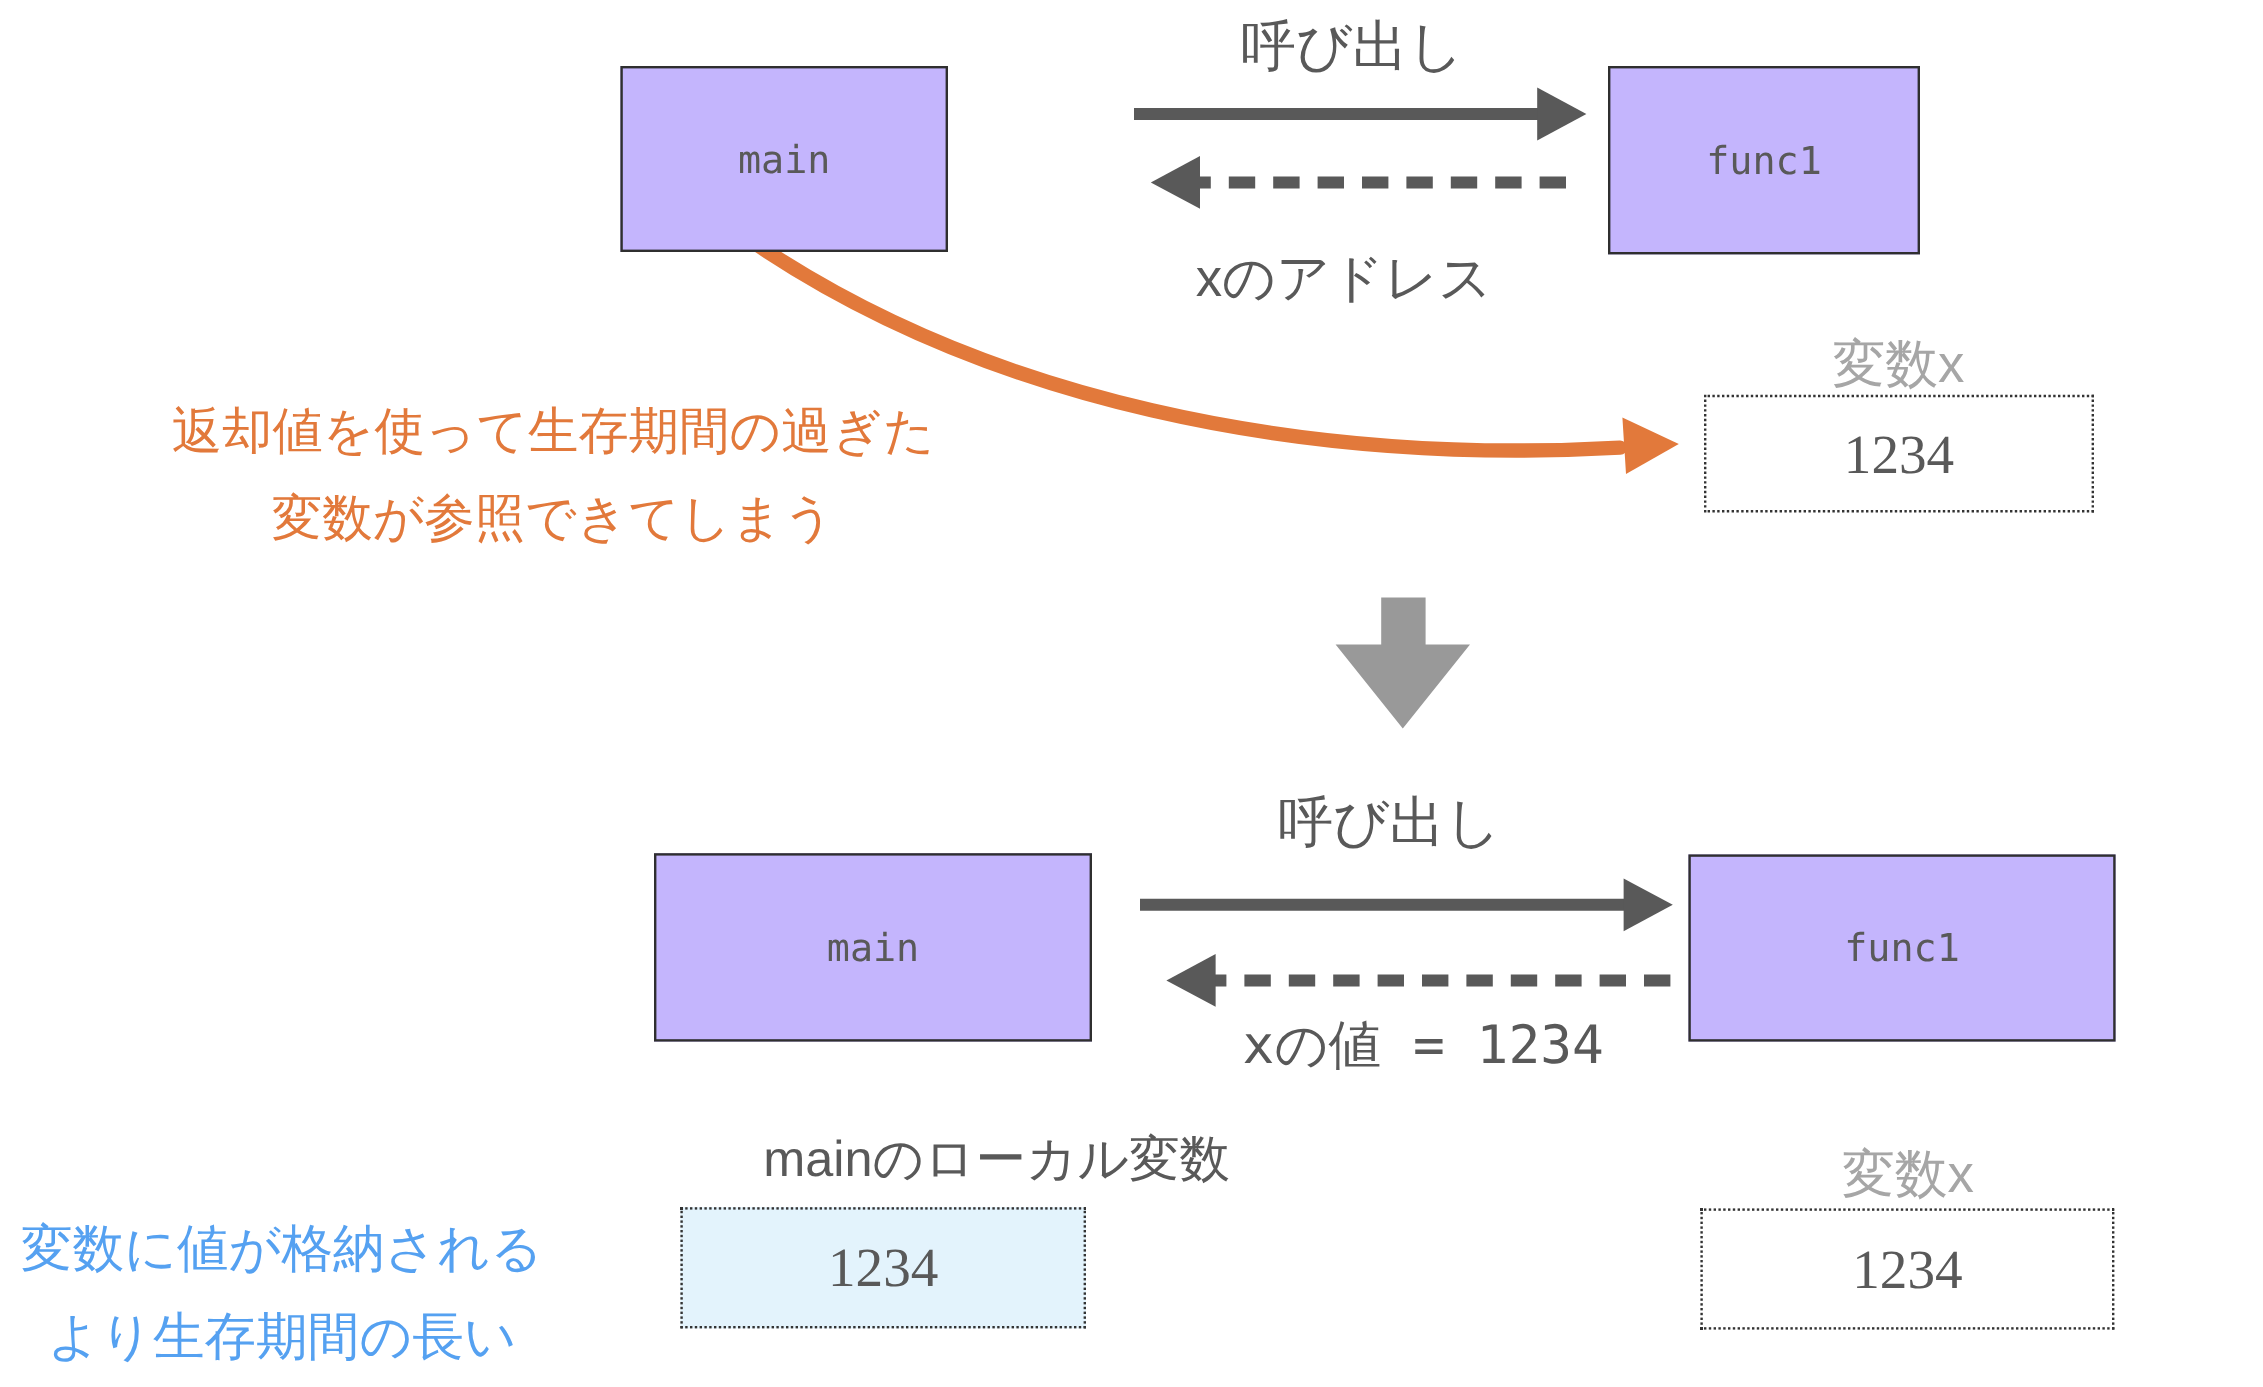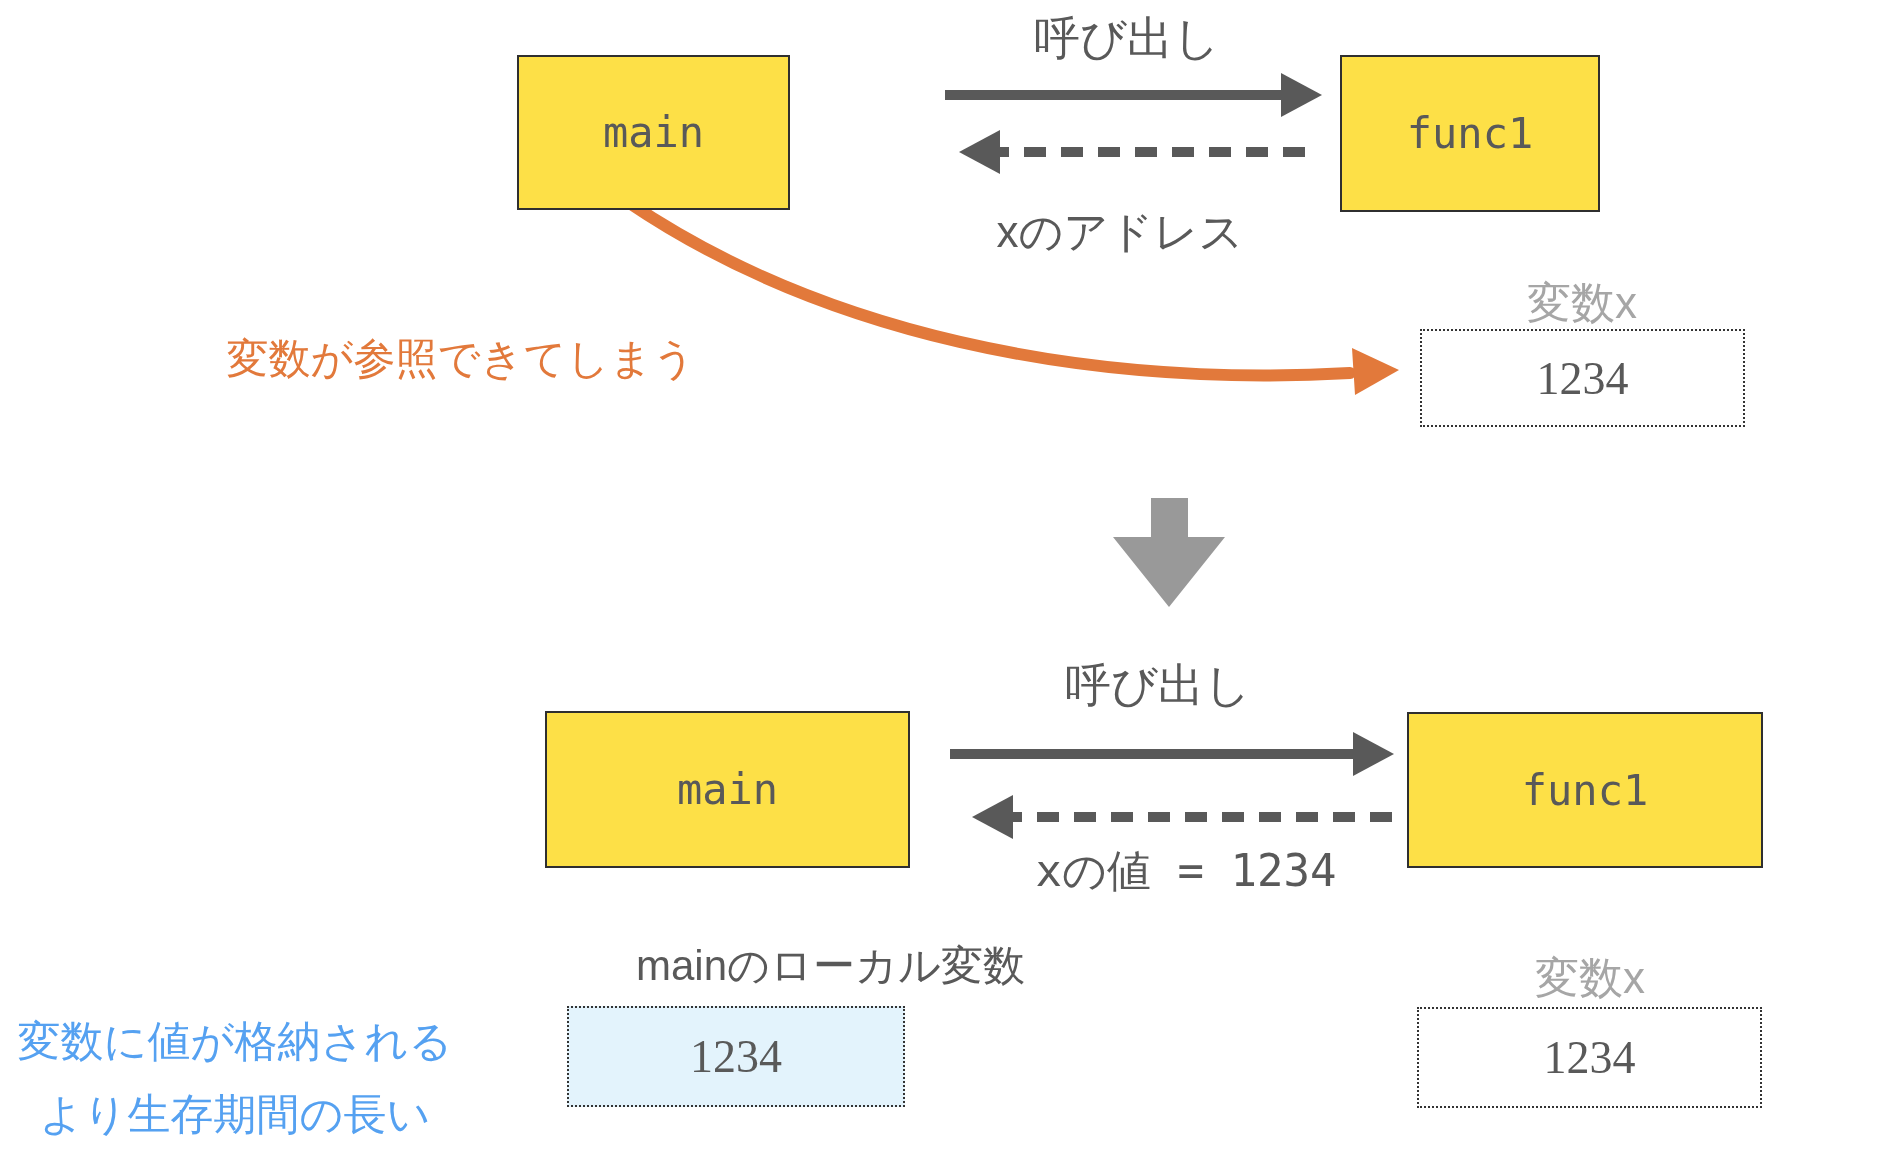--- a/index.html
+++ b/index.html
@@ -6,27 +6,27 @@
   #stage{
     position:relative;
     width:1886px;
     height:1156px;
     background:#ffffff;
     overflow:hidden;
     font-family:"Liberation Sans", sans-serif;
   }
   .fnbox{
     position:absolute;
-    background:#fde047;
+    background:#c4b5fd;
     border:2px solid #2F2F2F;
     display:flex;
     align-items:center;
     justify-content:center;
     font-family:"DejaVu Sans Mono", monospace;
-    font-size:42px;
+    font-size:32px;
     color:#595959;
     box-sizing:border-box;
   }
   .valbox{
     position:absolute;
     background:#ffffff;
     border:2px dotted #333333;
     display:flex;
     align-items:center;
     justify-content:center;
@@ -111,20 +111,21 @@
 
   <div class="lbl" style="left:920px;top:203px;width:400px;font-size:44px;">xのアドレス</div>
 
   <div class="lbl gray" style="left:1432px;top:258px;width:300px;font-size:44px;">変数x</div>
 
   <div class="valbox" style="left:1420px;top:329px;width:325px;height:98px;">
     <span>1234</span>
   </div>
 
   <div class="orange-note">
+    <div>返却値を使って生存期間の過ぎた</div>
     <div>変数が参照できてしまう</div>
   </div>
 
   <div class="fnbox" style="left:545px;top:711px;width:365px;height:157px;">
     <span>main</span>
   </div>
 
   <div class="fnbox" style="left:1407px;top:712px;width:356px;height:156px;">
     <span>func1</span>
   </div>

